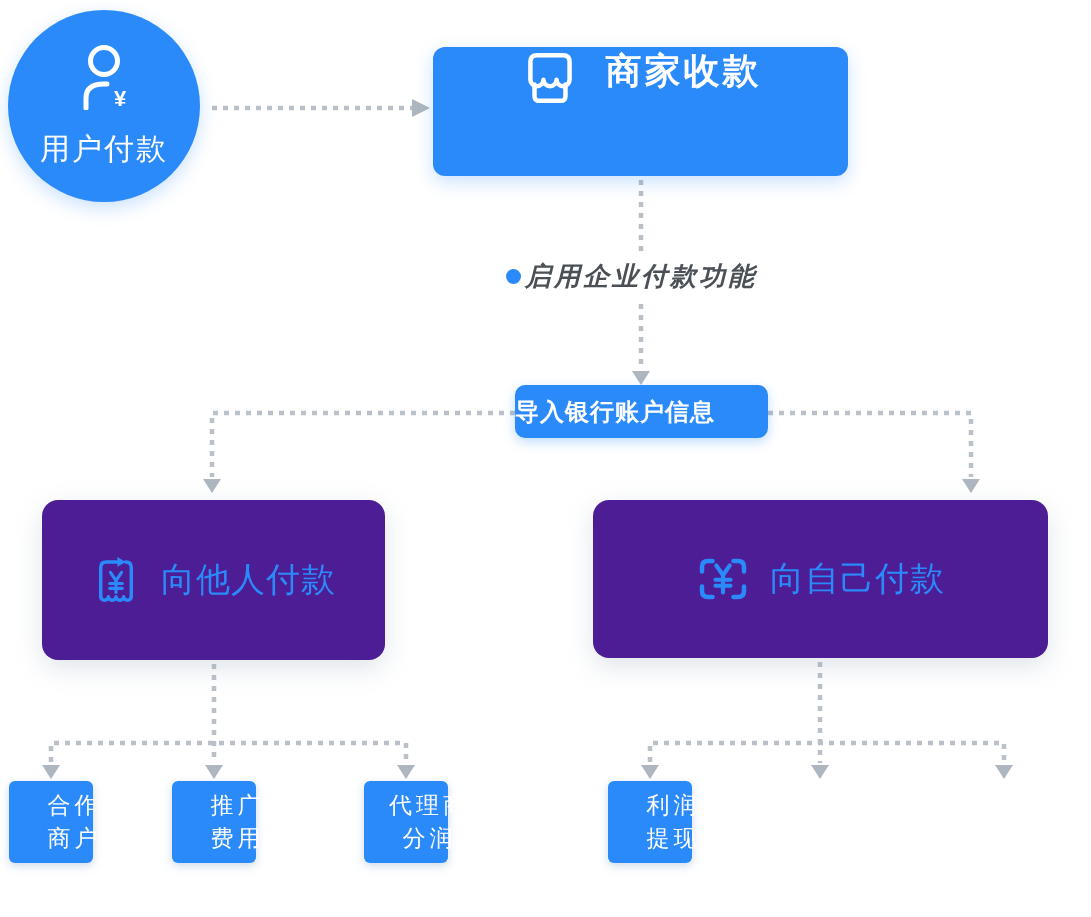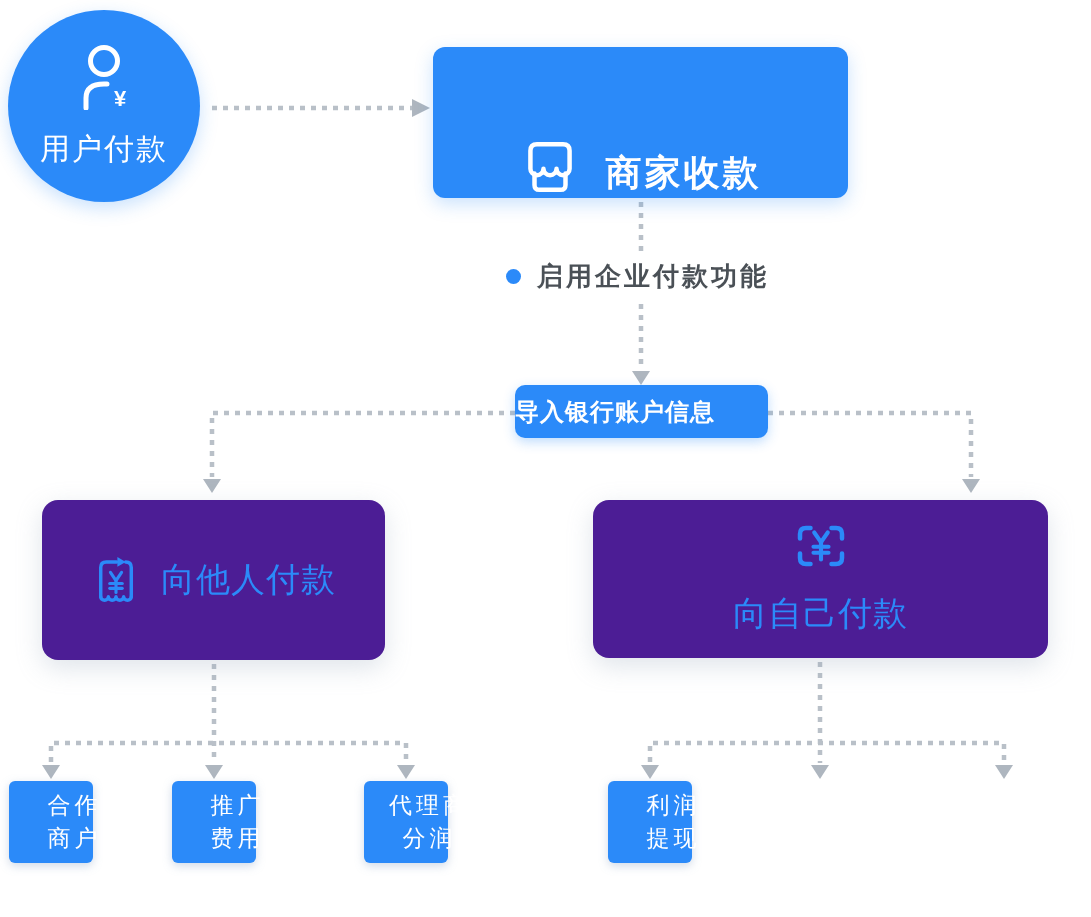--- a/index.html
+++ b/index.html
@@ -11,45 +11,45 @@
   .node{position:absolute;z-index:2;box-sizing:border-box;}
 
   .circle{
     left:8px;top:10px;width:192px;height:192px;border-radius:50%;
     background:var(--blue);display:flex;flex-direction:column;align-items:center;justify-content:center;
     box-shadow:0 6px 18px rgba(43,138,249,.25);
   }
   .circle .label{color:#fff;font-size:30px;font-weight:500;letter-spacing:2px;margin-top:19px;}
 
   .topbox{
-    left:433px;top:47px;width:415px;height:151px;border-radius:12px;
-    background:var(--blue);display:flex;align-items:flex-end;justify-content:center;gap:26px;
+    left:433px;top:47px;width:415px;height:129px;border-radius:12px;
+    background:var(--blue);display:flex;align-items:flex-start;justify-content:center;gap:26px;
     box-shadow:0 6px 18px rgba(43,138,249,.25);
   }
   .topbox .label{color:#fff;font-size:36px;font-weight:600;letter-spacing:3px;}
 
   .enable{
-    left:506px;top:256px;height:40px;display:flex;align-items:center;gap:16px;
+    left:506px;top:256px;height:40px;display:flex;align-items:center;gap:4px;font-style:italic;
   }
   .enable .dot{width:15px;height:15px;border-radius:50%;background:var(--blue);}
   .enable .label{color:#4a5056;font-size:26px;font-weight:600;letter-spacing:3px;}
 
   .smallbox{
     left:515px;top:385px;width:253px;height:53px;border-radius:10px;
     background:var(--blue);display:flex;align-items:center;justify-content:flex-start;
     box-shadow:0 4px 12px rgba(43,138,249,.3);
   }
   .smallbox .label{color:#fff;font-size:24px;font-weight:600;letter-spacing:1px;}
 
   .whitebox{
     background:#4c1d95;border-radius:16px;display:flex;align-items:center;justify-content:center;gap:20px;
     box-shadow:0 8px 26px rgba(150,165,185,.30);
   }
   .whitebox.left{left:42px;top:500px;width:343px;height:160px;}
-  .whitebox.right{left:593px;top:500px;width:455px;height:158px;flex-direction:column;}
+  .whitebox.right{left:593px;top:500px;width:455px;height:158px;}
   .whitebox .label{color:var(--blue);font-size:34px;font-weight:400;letter-spacing:1px;}
 
   .leaf{
     top:781px;width:84px;height:82px;border-radius:6px;background:var(--blue);
     display:flex;flex-direction:column;align-items:center;justify-content:center;
     box-shadow:0 3px 10px rgba(120,150,190,.35);
     padding-left:43px;
   }
   .leaf span{color:#fff;font-size:23px;font-weight:500;line-height:33px;letter-spacing:4px;margin-right:-4px;white-space:nowrap;}
   .leaf.l1{left:9px;}  .leaf.l2{left:172px;} .leaf.l3{left:364px;}

